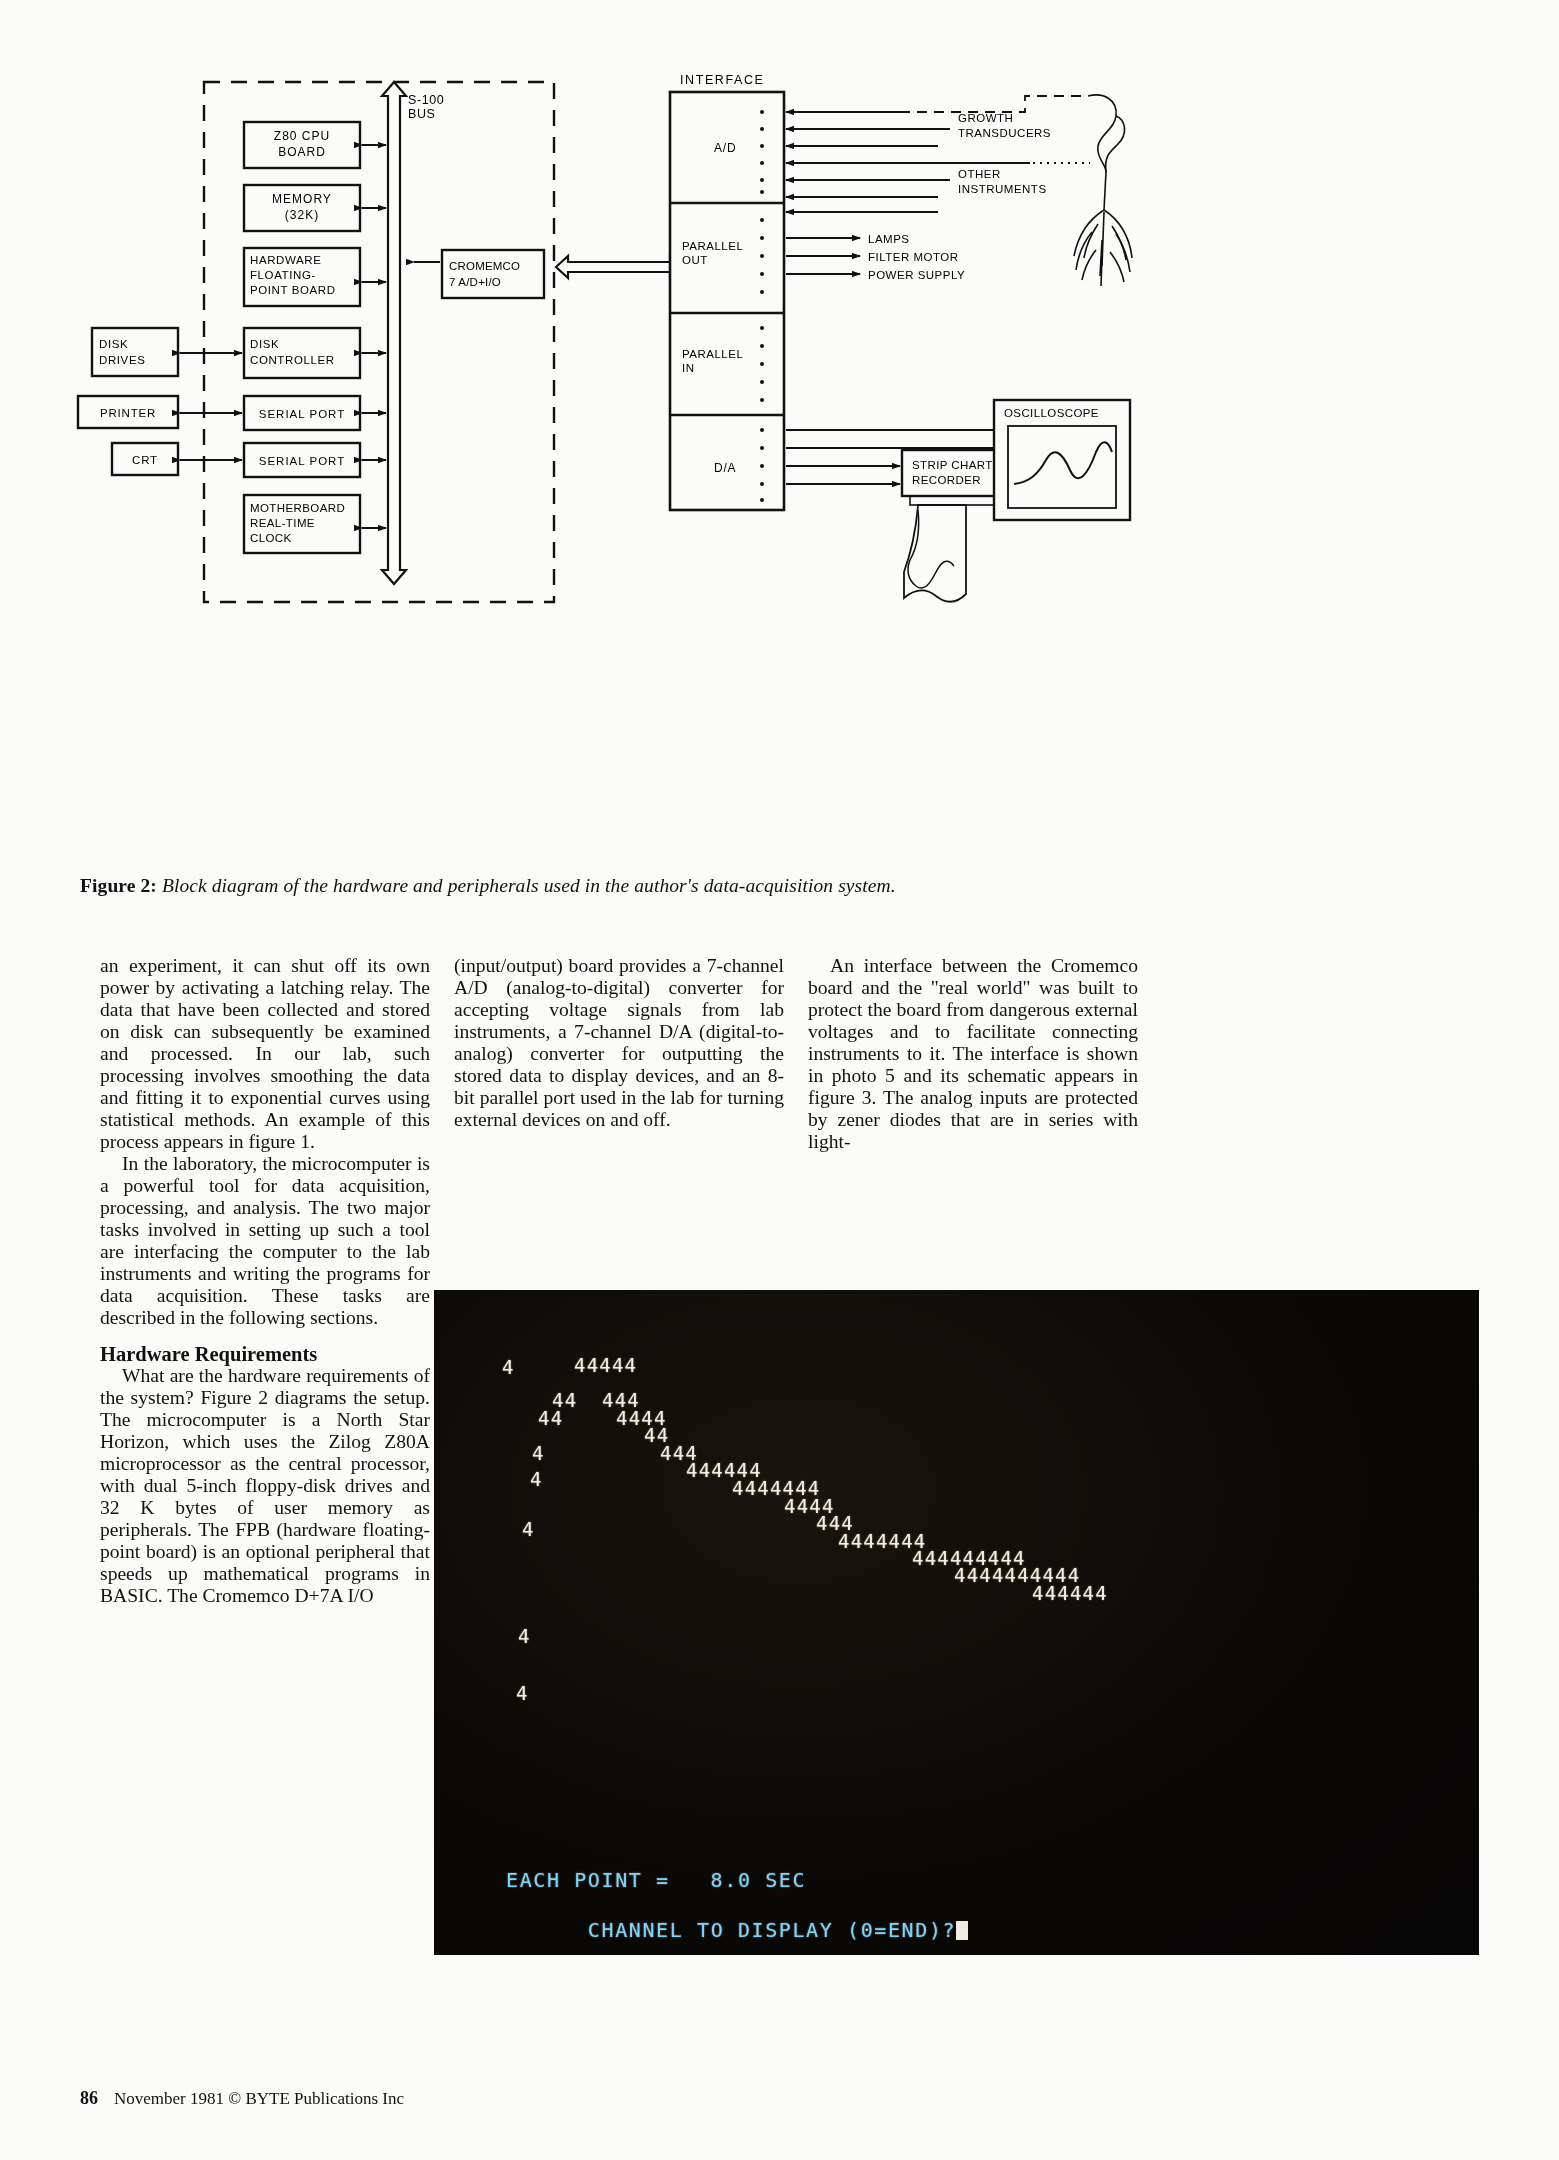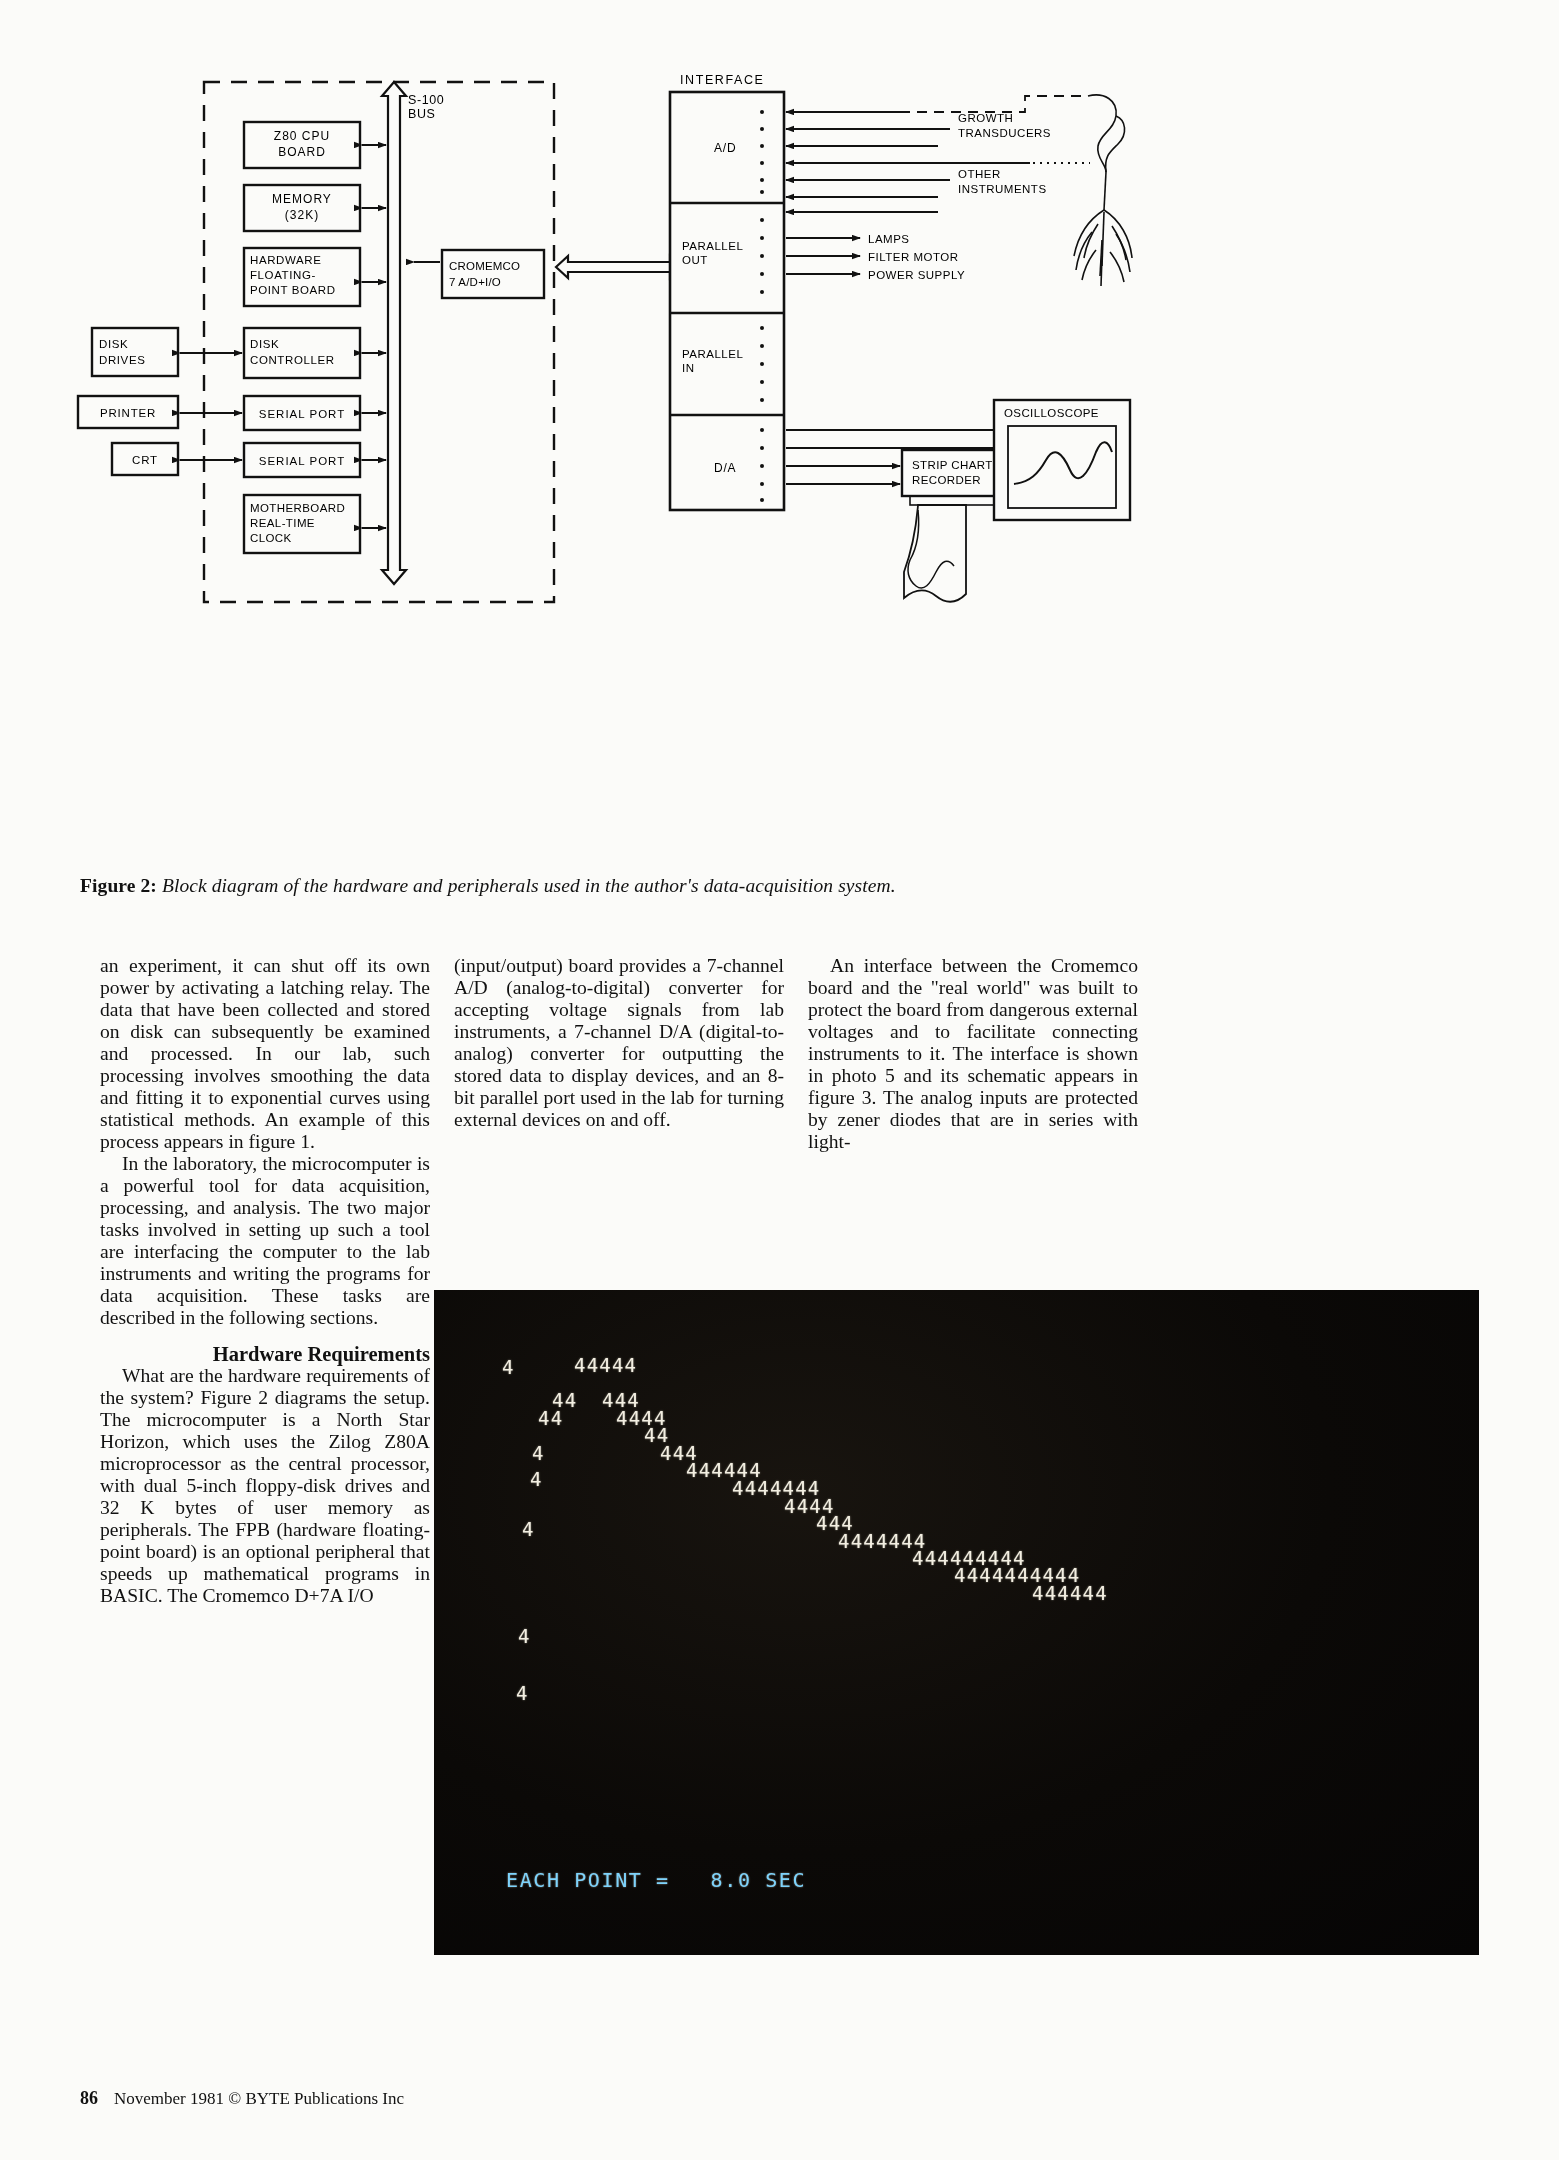--- a/index.html
+++ b/index.html
@@ -36,21 +36,21 @@
     hyphens:none;
     margin-left:20px;
   }
   .col p{margin:0;text-indent:22px;}
   .col p.noind{text-indent:0;}
   .col h3{
     margin:14px 0 0 0;
     font-size:20.5px;
     font-weight:bold;
     font-family:"Liberation Serif", serif;
-    text-align:right;
+    text-align:left;
   }
   #col1{left:80px;top:955px;width:330px;}
   #col2{left:434px;top:955px;width:330px;}
   #col3{left:788px;top:955px;width:330px;}
 
   
   #photo2{
     position:absolute;left:434px;top:1290px;width:1045px;height:665px;
     background:#0a0806;
     overflow:hidden;
@@ -364,20 +364,23 @@
         <div class="glyph" style="left: 382px; top: 222px;">444</div>
         <div class="glyph" style="left: 88px; top: 228px;">4</div>
         <div class="glyph" style="left: 404px; top: 240px;">4444444</div>
         <div class="glyph" style="left: 456px; top: 257px; margin-left: 22px;">444444444</div>
         <div class="glyph" style="left: 520px; top: 274px;">4444444444</div>
         <div class="glyph" style="left: 598px; top: 292px;">444444</div>
         <div class="glyph" style="left: 84px; top: 335px;">4</div>
         <div class="glyph" style="left: 82px; top: 392px;">4</div>
       </div>
     <div class="term" style="left:72px;top:578px;">EACH POINT =   8.0 SEC</div>
+    <div class="term" style="left:72px;top:604px;">
+      <span>CHANNEL TO DISPLAY (0=END)?</span><span class="cursor"></span>
+    </div>
   </div>
 
 
   <div id="footer">
     <span class="pageno">86</span><span>November 1981 © BYTE Publications Inc</span>
   </div>
 
 </div>
 
 </body></html>

